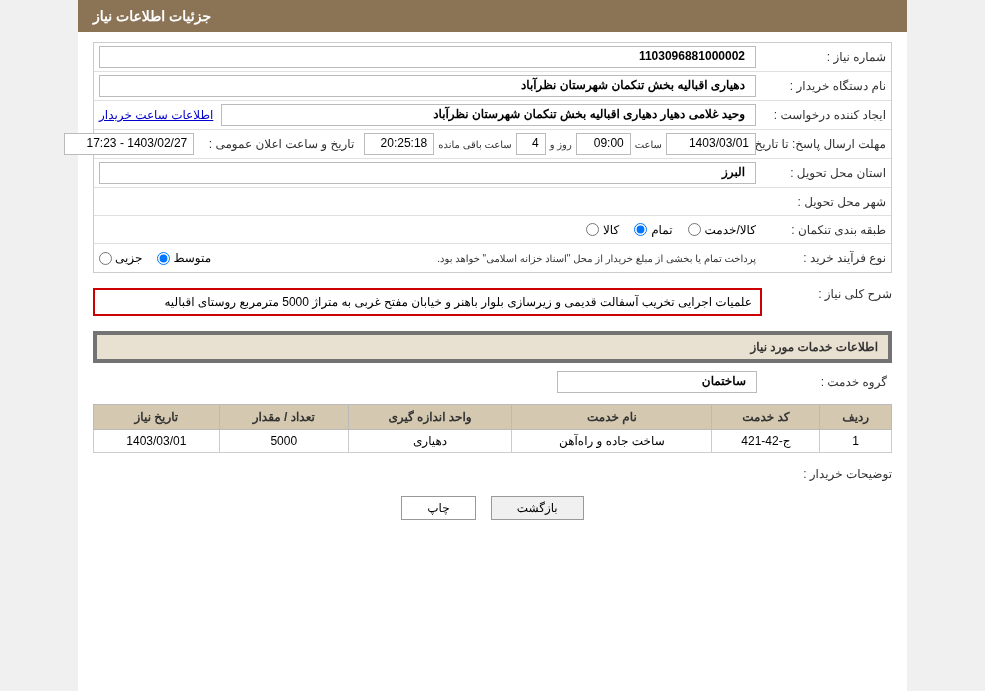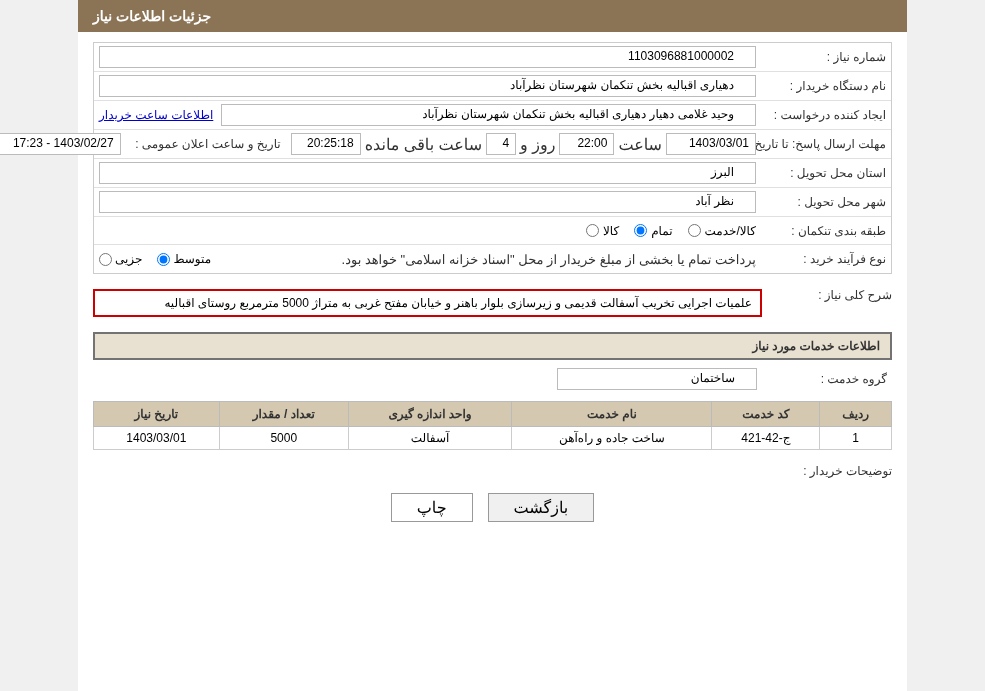--- a/index.html
+++ b/index.html
@@ -45,23 +45,24 @@
       color: #333;
       min-width: 130px;
       text-align: right;
       padding-left: 8px;
       font-weight: normal;
       white-space: nowrap;
     }
     .value-box {
       border: 1px solid #bbb;
       background: #fff;
-      padding: 2px 21px;
+      padding: 2px 10px;
       min-height: 22px;
       flex: 1;
+      font-weight: bold;
     }
     .link-text {
       color: #0000cc;
       text-decoration: underline;
       cursor: pointer;
     }
     .date-row {
       display: flex;
       align-items: center;
       gap: 4px;
@@ -69,21 +70,21 @@
     }
     .date-box {
       border: 1px solid #bbb;
       background: #fff;
       padding: 2px 6px;
       min-height: 22px;
     }
     .small-label {
       color: #333;
       white-space: nowrap;
-      font-size: 16px;
+      font-size: 10px;
     }
     .radio-group {
       display: flex;
       gap: 15px;
       align-items: center;
       flex: 1;
       flex-direction: row-reverse;
       justify-content: flex-end;
     }
     .radio-item {
@@ -102,21 +103,21 @@
       flex-direction: row-reverse;
       justify-content: flex-end;
     }
     .purchase-item {
       display: flex;
       align-items: center;
       gap: 3px;
     }
     .section-title {
       background: #e8e0d0;
-      border: 2px solid #737373;
+      border: 4px solid #737373;
       padding: 5px 10px;
       font-weight: bold;
       color: #333;
       margin-bottom: 5px;
       margin-top: 10px;
     }
     .table-section {
       width: 100%;
       border-collapse: collapse;
       margin-bottom: 10px;
@@ -139,21 +140,21 @@
       justify-content: center;
       gap: 15px;
       margin-top: 15px;
       margin-bottom: 15px;
     }
     .btn {
       padding: 4px 25px;
       border: 1px solid #999;
       cursor: pointer;
       font-family: Tahoma, Arial, sans-serif;
-      font-size: 16px;
+      font-size: 12px;
       background: #f0f0f0;
     }
     .btn-print {
       background: #fff;
     }
     .main-container {
       position: relative;
     }
     .red-border-box {
       border: 2px solid #cc0000;
@@ -187,38 +188,37 @@
         <span class="label">ایجاد کننده درخواست :</span>
         <div class="value-box" style="flex:1;">وحید غلامی دهیار دهیاری اقبالیه بخش تنکمان شهرستان نظرآباد</div>
         <span class="link-text" style="margin-right:8px; white-space:nowrap;">اطلاعات ساعت خریدار</span>
       </div>
 
       <div class="form-row">
         <span class="label">مهلت ارسال پاسخ: تا تاریخ :</span>
         <div class="date-row">
           <div class="date-box" style="min-width:90px;">1403/03/01</div>
           <span class="small-label">ساعت</span>
-          <div class="date-box" style="min-width:55px;">22:00</div>
+          <div class="date-box" style="min-width:55px;">09:00</div>
           <span class="small-label">روز و</span>
           <div class="date-box" style="min-width:30px;">4</div>
           <span class="small-label">ساعت باقی مانده</span>
           <div class="date-box" style="min-width:70px;">20:25:18</div>
         </div>
         <span class="label" style="min-width:160px; margin-right:10px;">تاریخ و ساعت اعلان عمومی :</span>
         <div class="date-box" style="min-width:130px;">1403/02/27 - 17:23</div>
       </div>
 
       <div class="form-row">
         <span class="label">استان محل تحویل :</span>
         <div class="value-box">البرز</div>
       </div>
 
       <div class="form-row">
         <span class="label">شهر محل تحویل :</span>
-        <div class="value-box">نظر آباد</div>
       </div>
 
       <div class="form-row">
         <span class="label">طبقه بندی تنکمان :</span>
         <div class="radio-group">
           <div class="radio-item">
             <span>کالا</span>
             <input type="radio" name="category" style="">
           </div>
           <div class="radio-item">
@@ -236,21 +236,21 @@
         <span class="label">نوع فرآیند خرید :</span>
         <div class="purchase-row">
           <div class="purchase-item">
             <span>جزیی</span>
             <input type="radio" name="purchase" style="">
           </div>
           <div class="purchase-item">
             <span>متوسط</span>
             <input type="radio" name="purchase" checked="" style="">
           </div>
-          <span style="color:#333; font-size:13px; flex:1;">پرداخت تمام یا بخشی از مبلغ خریدار از محل "اسناد خزانه اسلامی" خواهد بود.</span>
+          <span style="color:#333; font-size:10px; flex:1;">پرداخت تمام یا بخشی از مبلغ خریدار از محل "اسناد خزانه اسلامی" خواهد بود.</span>
         </div>
       </div>
 
     </div>
 
     <div style="display:flex; align-items:flex-start; margin-bottom:8px;">
       <span class="label" style="min-width:130px; padding-top:4px;">شرح کلی نیاز :</span>
       <div class="red-border-box" style="flex:1;">
         <span>علمیات اجرایی تخریب آسفالت قدیمی و زیرسازی بلوار باهنر و خیابان مفتح غربی به متراژ 5000 مترمربع روستای اقبالیه</span>
       </div>
@@ -272,21 +272,21 @@
           <th>واحد اندازه گیری</th>
           <th>تعداد / مقدار</th>
           <th>تاریخ نیاز</th>
         </tr>
       </thead>
       <tbody id="services-tbody">
       <tr>
         <td>1</td>
         <td>ج-42-421</td>
         <td>ساخت جاده و راه‌آهن</td>
-        <td>آسفالت</td>
+        <td>دهیاری</td>
         <td>5000</td>
         <td>1403/03/01</td>
       </tr>
         </tbody>
     </table>
 
     <div style="display:flex; align-items:flex-end; margin-bottom:10px;">
       <span class="label" style="min-width:130px; padding-top:4px;">توضیحات خریدار :</span>
     </div>
 

